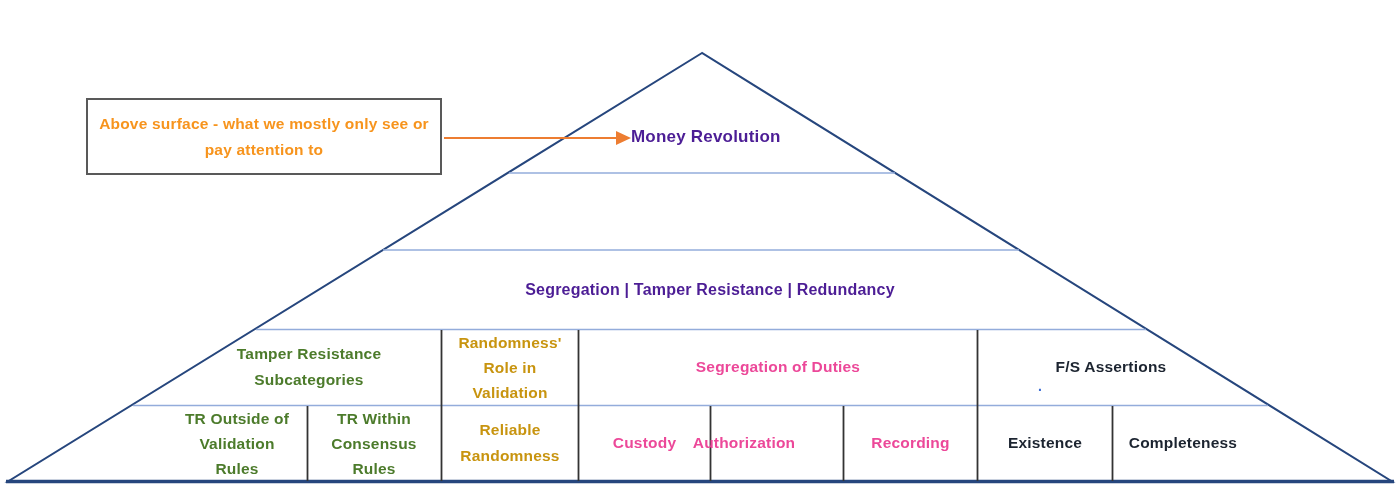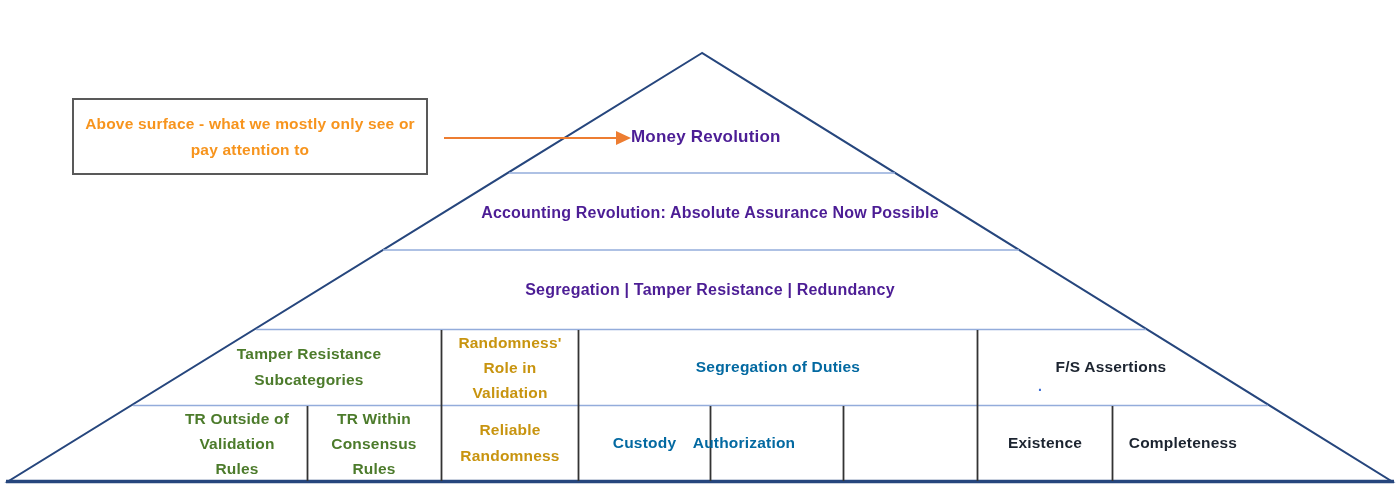--- a/index.html
+++ b/index.html
@@ -10,25 +10,25 @@
   .stage svg{position:absolute;left:0;top:0;}
   .txt{position:absolute;white-space:nowrap;}
   .center{text-align:center;}
   .cell{
     position:absolute;display:flex;align-items:center;justify-content:center;
     text-align:center;line-height:26px;font-size:15.5px;letter-spacing:.2px;
   }
   .blue{color:#4c1d95;}
   .green{color:#4c7b2b;}
   .gold{color:#c8940f;}
-  .rust{color:#0369a1;}
+  .rust{color:#ec4899;}
   .dark{color:#1c2430;}
   .orange{color:#f7941d;}
   .annotation-box{
-    position:absolute;left:72px;top:98px;width:352px;height:73px;
+    position:absolute;left:86px;top:98px;width:352px;height:73px;
     border:2px solid #595959;background:#ffffff;
     display:flex;align-items:center;justify-content:center;text-align:center;
     font-size:15.5px;line-height:26px;letter-spacing:.2px;
   }
   .tip-label{left:631px;top:127px;font-size:17px;letter-spacing:.2px;}
   .level2-label{left:360px;top:204px;width:700px;font-size:16px;letter-spacing:.2px;}
   .level3-label{left:360px;top:281px;width:700px;font-size:16px;letter-spacing:.2px;}
   .stray-dot{position:absolute;left:1038px;top:384px;font-size:14px;color:#3b6cd4;line-height:4px;}
 </style>
 </head>
@@ -62,31 +62,31 @@
       <line x1="444" y1="138" x2="616" y2="138" stroke="#ed7d31" stroke-width="1.8"></line>
       <polygon points="616,131 631,138 616,145" fill="#ed7d31"></polygon>
     </g>
   </svg>
 
   <div class="annotation-box orange">
     <span>Above surface - what we mostly only see or pay attention to</span>
   </div>
 
   <div class="txt blue tip-label">Money Revolution</div>
-  <div class="txt blue center level2-label">Accounting Revolution: Absolute Assurance Now Possible</div>
   <div class="txt blue center level3-label">Segregation | Tamper Resistance | Redundancy</div>
 
   <div class="cell green" style="left:219px;top:330px;width:180px;height:74px;">Tamper Resistance Subcategories</div>
   <div class="cell gold" style="left:452px;top:330px;width:116px;height:74px;line-height:25px;">Randomness' Role in Validation</div>
   <div class="cell rust" style="left:579px;top:330px;width:398px;height:74px;">Segregation of Duties</div>
   <div class="cell dark" style="left:991px;top:330px;width:240px;height:74px;">F/S Assertions</div>
 
   <div class="stray-dot">.</div>
 
   <div class="cell green" style="left:176px;top:406px;width:122px;height:74px;line-height:25px;">TR Outside of Validation Rules</div>
   <div class="cell gold" style="left:450px;top:406px;width:120px;height:74px;">Reliable Randomness</div>
   <div class="cell green" style="left:314px;top:406px;width:120px;height:74px;line-height:25px;">TR Within Consensus Rules</div>
   <div class="cell rust" style="left:579px;top:406px;width:131px;height:74px;">Custody</div>
   <div class="cell rust" style="left:678px;top:406px;width:132px;height:74px;">Authorization</div>
+  <div class="cell rust" style="left:844px;top:406px;width:133px;height:74px;">Recording</div>
   <div class="cell dark" style="left:1113px;top:406px;width:140px;height:74px;">Completeness</div>
   <div class="cell dark" style="left:978px;top:406px;width:134px;height:74px;">Existence</div>
 
 </div>
 
 </body></html>

